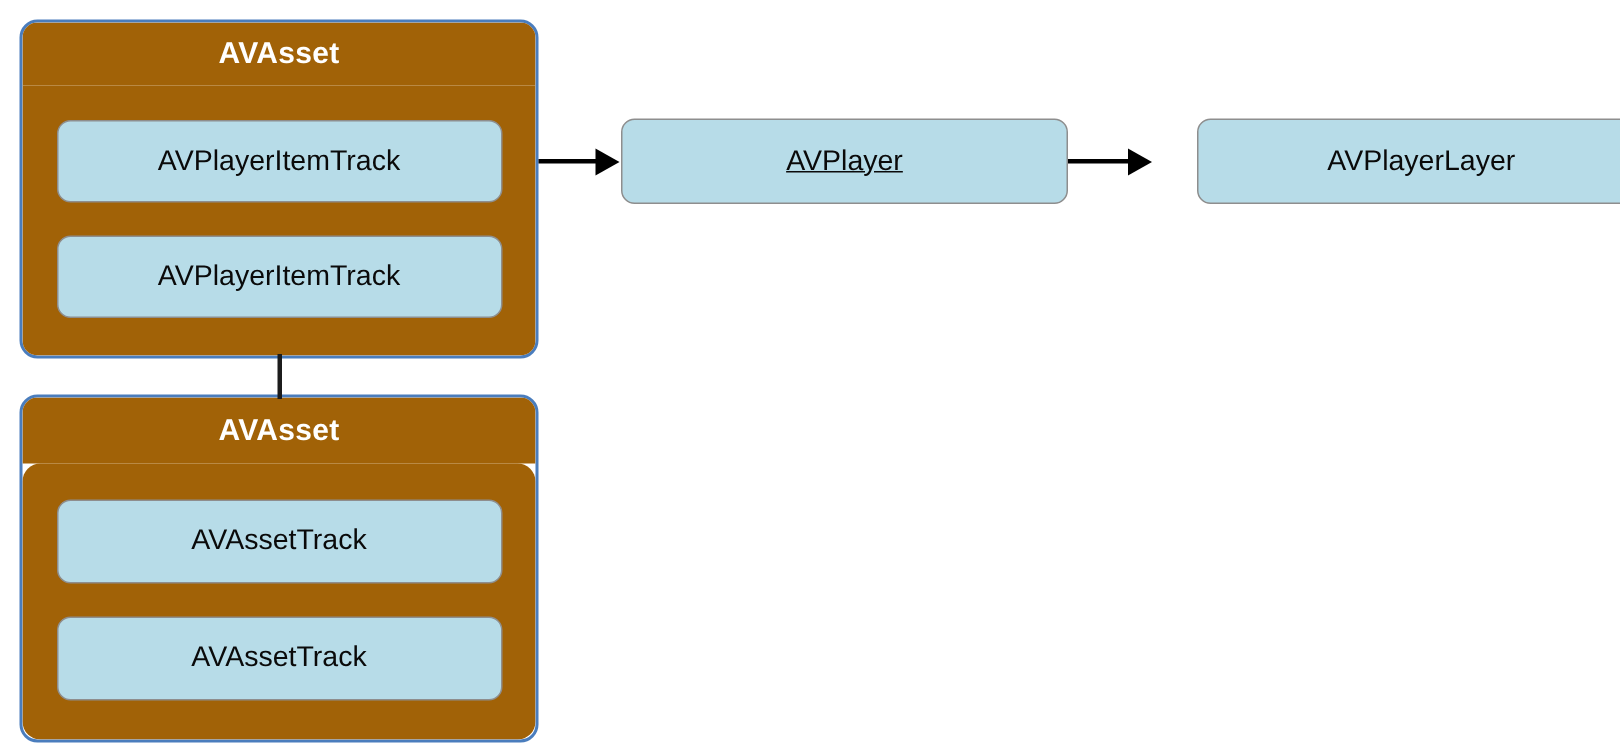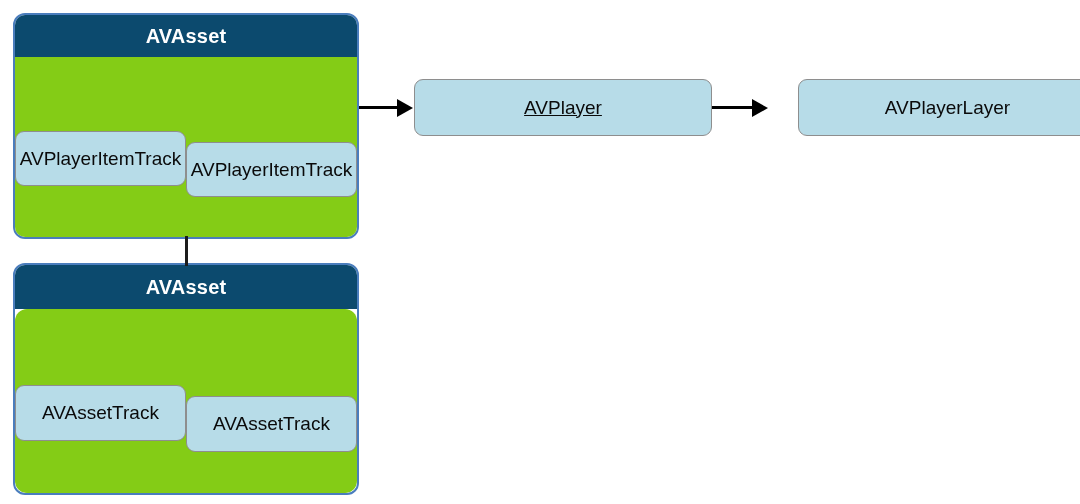--- a/index.html
+++ b/index.html
@@ -24,38 +24,38 @@
     position: absolute;
     box-sizing: border-box;
     background: #ffffff;
     border: 2px solid #4a7dbd;
     border-radius: 12px;
     overflow: hidden;
   }
   .asset-header {
     box-sizing: border-box;
     width: 100%;
-    background: #0c4a6e;
+    background: #a16207;
     color: #ffffff;
     font-weight: bold;
     font-size: 20px;
     line-height: 1;
     display: flex;
     align-items: center;
     justify-content: center;
     letter-spacing: 0.2px;
   }
   .asset-body {
     box-sizing: border-box;
     width: 100%;
     display: flex;
-    flex-direction: row;
+    flex-direction: column;
     align-items: center;
     justify-content: flex-start;
-    background: #84cc16;
+    background: #a16207;
   }
 
   
   .track-node {
     box-sizing: border-box;
     background: #b7dce8;
     border: 1px solid #8e8e8e;
     border-radius: 9px;
     display: flex;
     align-items: center;

